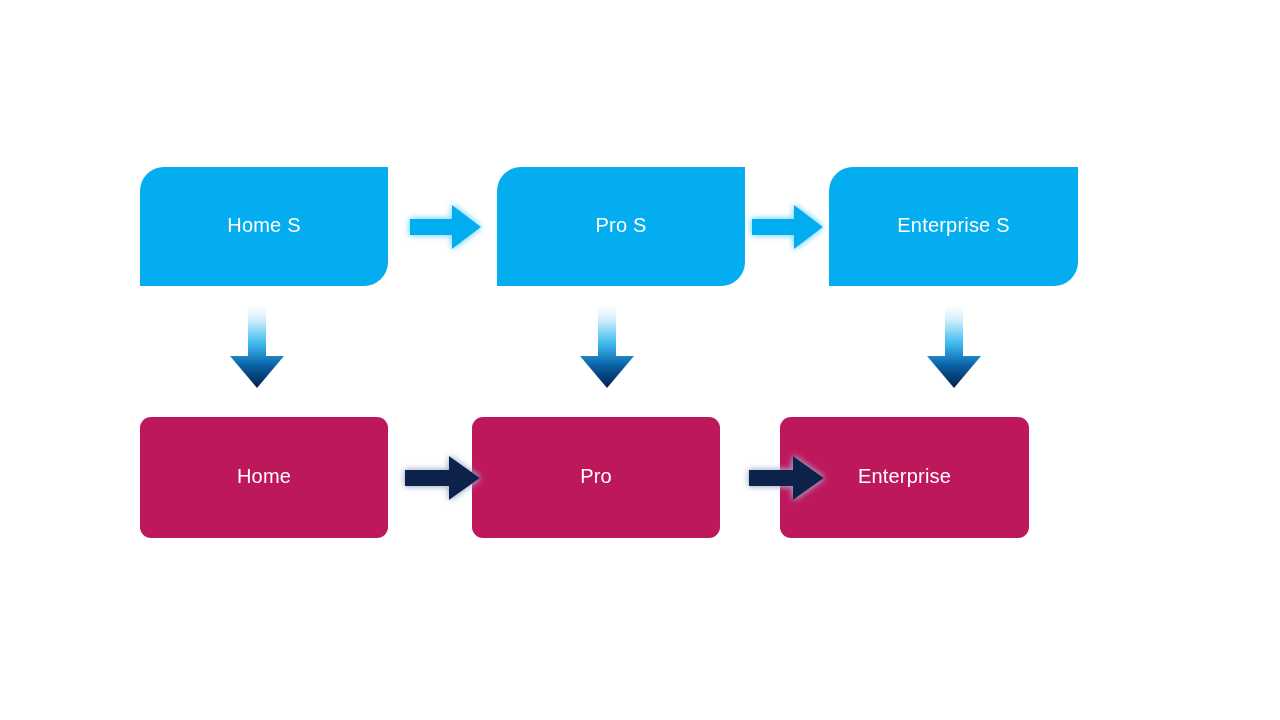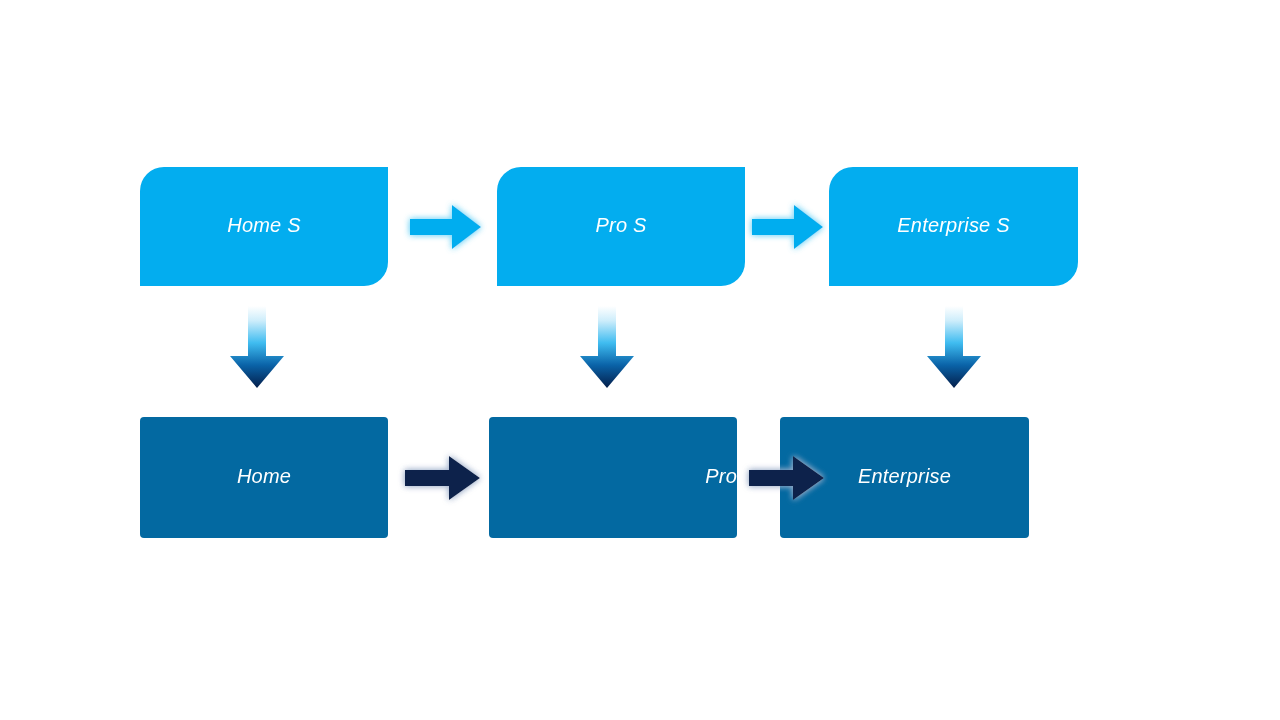--- a/index.html
+++ b/index.html
@@ -11,21 +11,20 @@
     width: 1280px;
     height: 720px;
     overflow: hidden;
     font-family: "Liberation Sans", sans-serif;
   }
   #canvas {
     position: relative;
     width: 1280px;
     height: 556px;
     background: #ffffff;
-    font-style: italic;
   }
 
   
   .node {
     position: absolute;
     display: flex;
     align-items: center;
     justify-content: center;
     box-sizing: border-box;
     color: #ffffff;
@@ -34,22 +33,22 @@
     letter-spacing: 0.2px;
     line-height: 1;
     text-align: center;
     white-space: nowrap;
   }
   .node-top {
     background: #03ADEF;
     border-radius: 24px 0 24px 0;
   }
   .node-bottom {
-    background: #0369a1;
-    border-radius: 4px;
+    background: #be185d;
+    border-radius: 11px;
   }
   .node-label {
     display: block;
     transform: translateY(-2px);
   }
 
   
   .arrow-h {
     position: absolute;
     display: block;
@@ -158,21 +157,21 @@
         </linearGradient>
       </defs>
       <path d="M20,0 L38,0 L38,50 L56,50 L29,82 L2,50 L20,50 Z" fill="url(#vgrad3)"></path>
     </svg>
   </div>
 
   <div class="node node-bottom" style="left:140px; top:417px; width:248px; height:121px;">
     <span class="node-label">Home</span>
   </div>
 
-  <div class="node node-bottom" style="left:489px; top:417px; width:248px; height:121px;justify-content:flex-end;">
+  <div class="node node-bottom" style="left:472px; top:417px; width:248px; height:121px;">
     <span class="node-label">Pro</span>
   </div>
 
   <div class="node node-bottom" style="left:780px; top:417px; width:249px; height:121px;">
     <span class="node-label">Enterprise</span>
   </div>
 
   <div class="arrow-h" style="left:404px; top:454px;">
     <svg width="78" height="48" viewBox="0 0 78 48" xmlns="http://www.w3.org/2000/svg">
       <defs>

